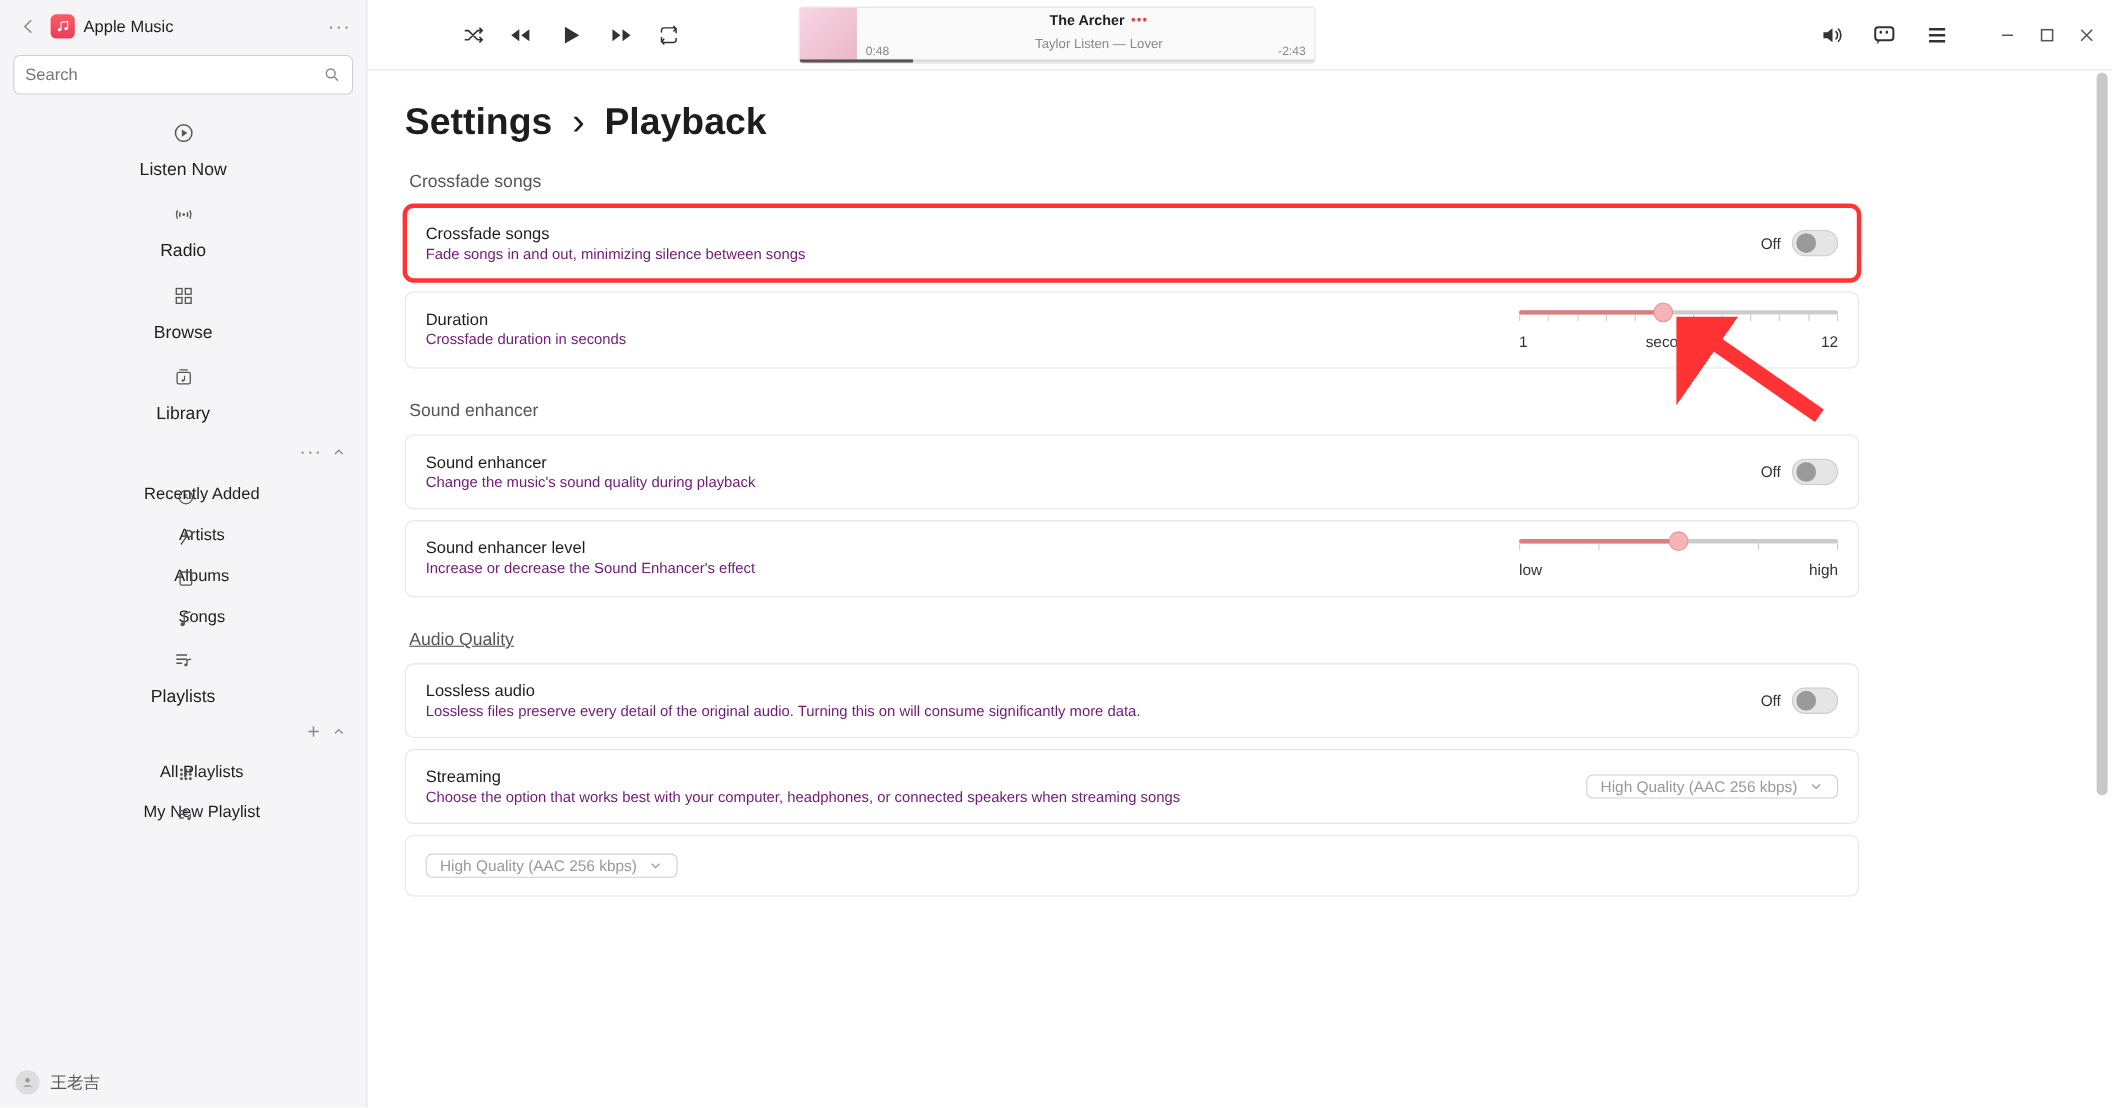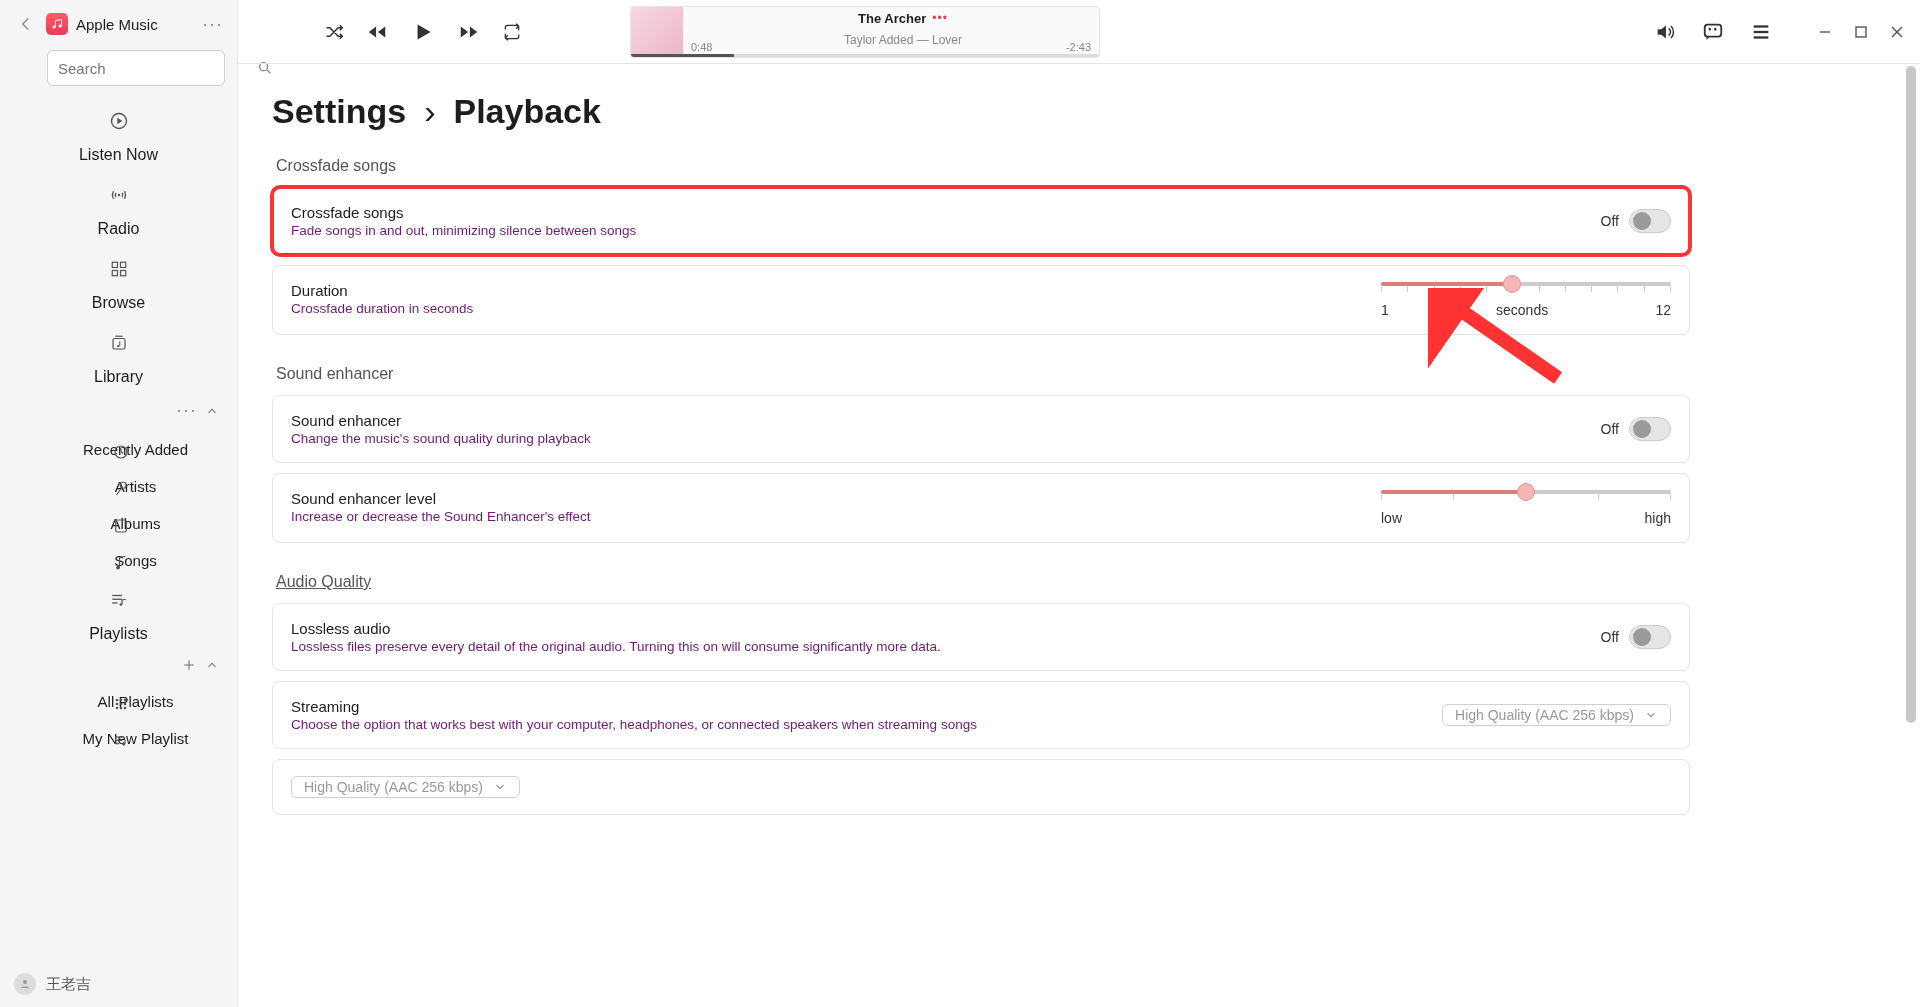--- a/index.html
+++ b/index.html
@@ -1,24 +1,24 @@
 <!DOCTYPE html>
 <html><head>
 <meta charset="utf-8">
 <style>
 * { box-sizing: border-box; margin: 0; padding: 0; }
 body { font-family: -apple-system, "Segoe UI", Helvetica, Arial, sans-serif; background: #fff; color: #1d1d1f; overflow: hidden; width: 1920px; height: 1007px; }
 .app { display: flex; height: 1007px; }
-.sidebar { width: 238px; background: #f5f5f7; display: flex; flex-direction: column; border-right: 1px solid #e5e5e5; }
+.sidebar { width: 334px; background: #f5f5f7; display: flex; flex-direction: column; border-right: 1px solid #e5e5e5; }
 .sidebar-header { display: flex; align-items: center; padding: 12px 14px 8px 14px; gap: 8px; }
 .back-btn { width: 24px; height: 24px; display: flex; align-items: center; justify-content: center; color: #888; cursor: pointer; }
 .app-logo { width: 22px; height: 22px; background: linear-gradient(180deg, #fc5c65, #eb3b5a); border-radius: 5px; display: flex; align-items: center; justify-content: center; color: #fff; font-size: 12px; }
 .app-title { font-size: 15px; font-weight: 500; flex: 1; }
 .dots-btn { color: #888; cursor: pointer; font-size: 18px; letter-spacing: 1px; }
-.search-wrap { padding: 6px 12px 14px 12px; margin-left: 35px; }
+.search-wrap { padding: 6px 12px 14px 12px; }
 .search-box { display: flex; align-items: center; background: #fff; border: 1px solid #d0d0d0; border-radius: 6px; height: 36px; padding: 0 10px; }
 .search-input { border: none; outline: none; flex: 1; font-size: 15px; color: #333; background: transparent; }
 .search-icon { color: #888; }
 .nav { flex: 1; overflow-y: auto; padding: 0 8px; }
 .nav-item { display: flex; align-items: center; gap: 14px; padding: 10px 10px; border-radius: 6px; font-size: 16px; color: #1d1d1f; cursor: pointer; flex-direction: column; }
 .nav-item .icon { width: 22px; height: 22px; display: flex; align-items: center; justify-content: center; color: #555; flex-shrink: 0; }
 .nav-item.sub { padding-left: 44px; font-size: 15px; }
 .nav-item.sub .icon { position: absolute; margin-left: -30px; width: 20px; }
 .nav-item .trail { margin-left: auto; display:flex; gap:8px; align-items:center; color:#888;}
 .nav-section-footer { margin-top: auto; padding: 12px 14px; display: flex; align-items: center; gap: 10px; font-size: 15px; color: #555;}
@@ -278,21 +278,21 @@
             </svg>
           </span>
       </div>
       <div class="now-playing">
         <div class="np-art"></div>
         <div class="np-center">
           <div class="np-title-row">
             <span class="np-title">The Archer</span>
             <span class="np-more">•••</span>
           </div>
-          <div class="np-sub">Taylor Added — Lover</div>
+          <div class="np-sub">Taylor Listen — Lover</div>
           <div class="np-time-l">0:48</div>
           <div class="np-time-r">-2:43</div>
         </div>
         <div class="np-progress">
             <div class="np-progress-fill" id="np-fill" style="width: 22%;"></div>
           </div>
       </div>
       <div class="topbar-right">
         <span>
             <svg width="22" height="22" viewBox="0 0 24 24">

